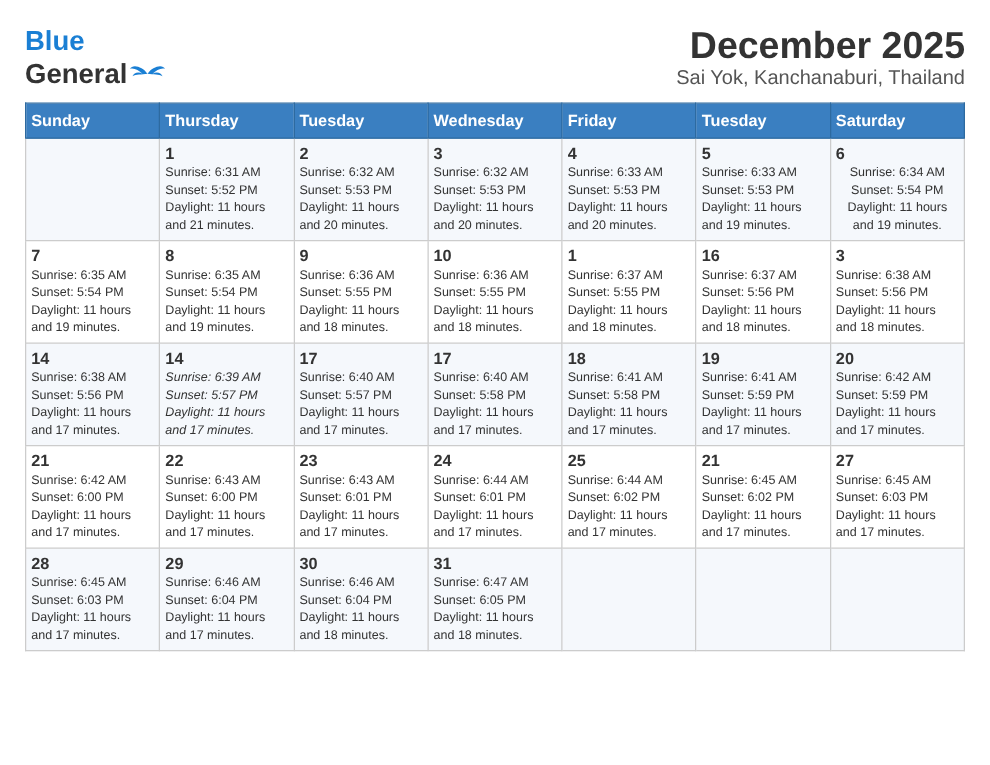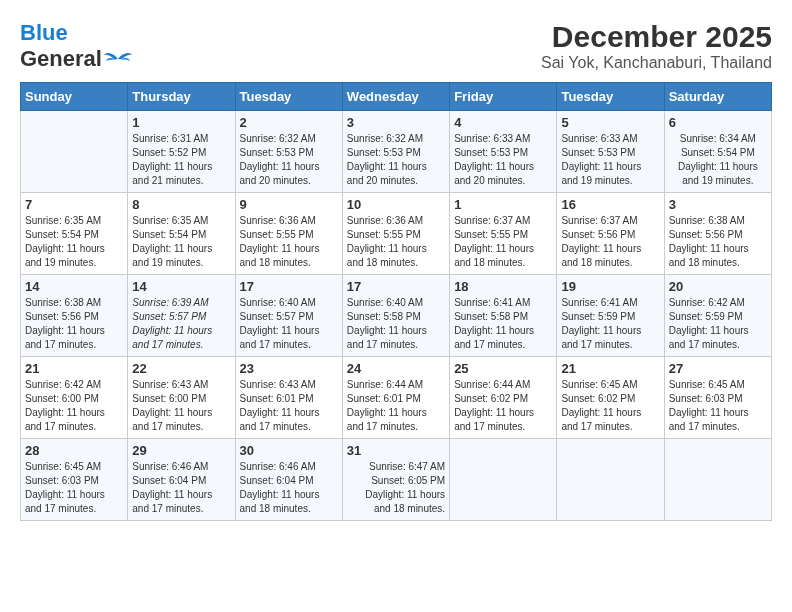--- a/index.html
+++ b/index.html
@@ -317,21 +317,21 @@
         </td>
         <td>
           <span class="day-number">30</span>
           <div class="day-info" style="white-space: pre-line;">Sunrise: 6:46 AM
 Sunset: 6:04 PM
 Daylight: 11 hours
 and 18 minutes.</div>
         </td>
         <td>
           <span class="day-number">31</span>
-          <div class="day-info" style="white-space: pre-line; text-align: right;">Sunrise: 6:47 AM
+          <div class="day-info" style="white-space: pre-line;">Sunrise: 6:47 AM
 Sunset: 6:05 PM
 Daylight: 11 hours
 and 18 minutes.</div>
         </td>
         <td class="empty-cell"></td>
         <td class="empty-cell"></td>
         <td class="empty-cell"></td>
       </tr>
     </tbody>
 </table>

